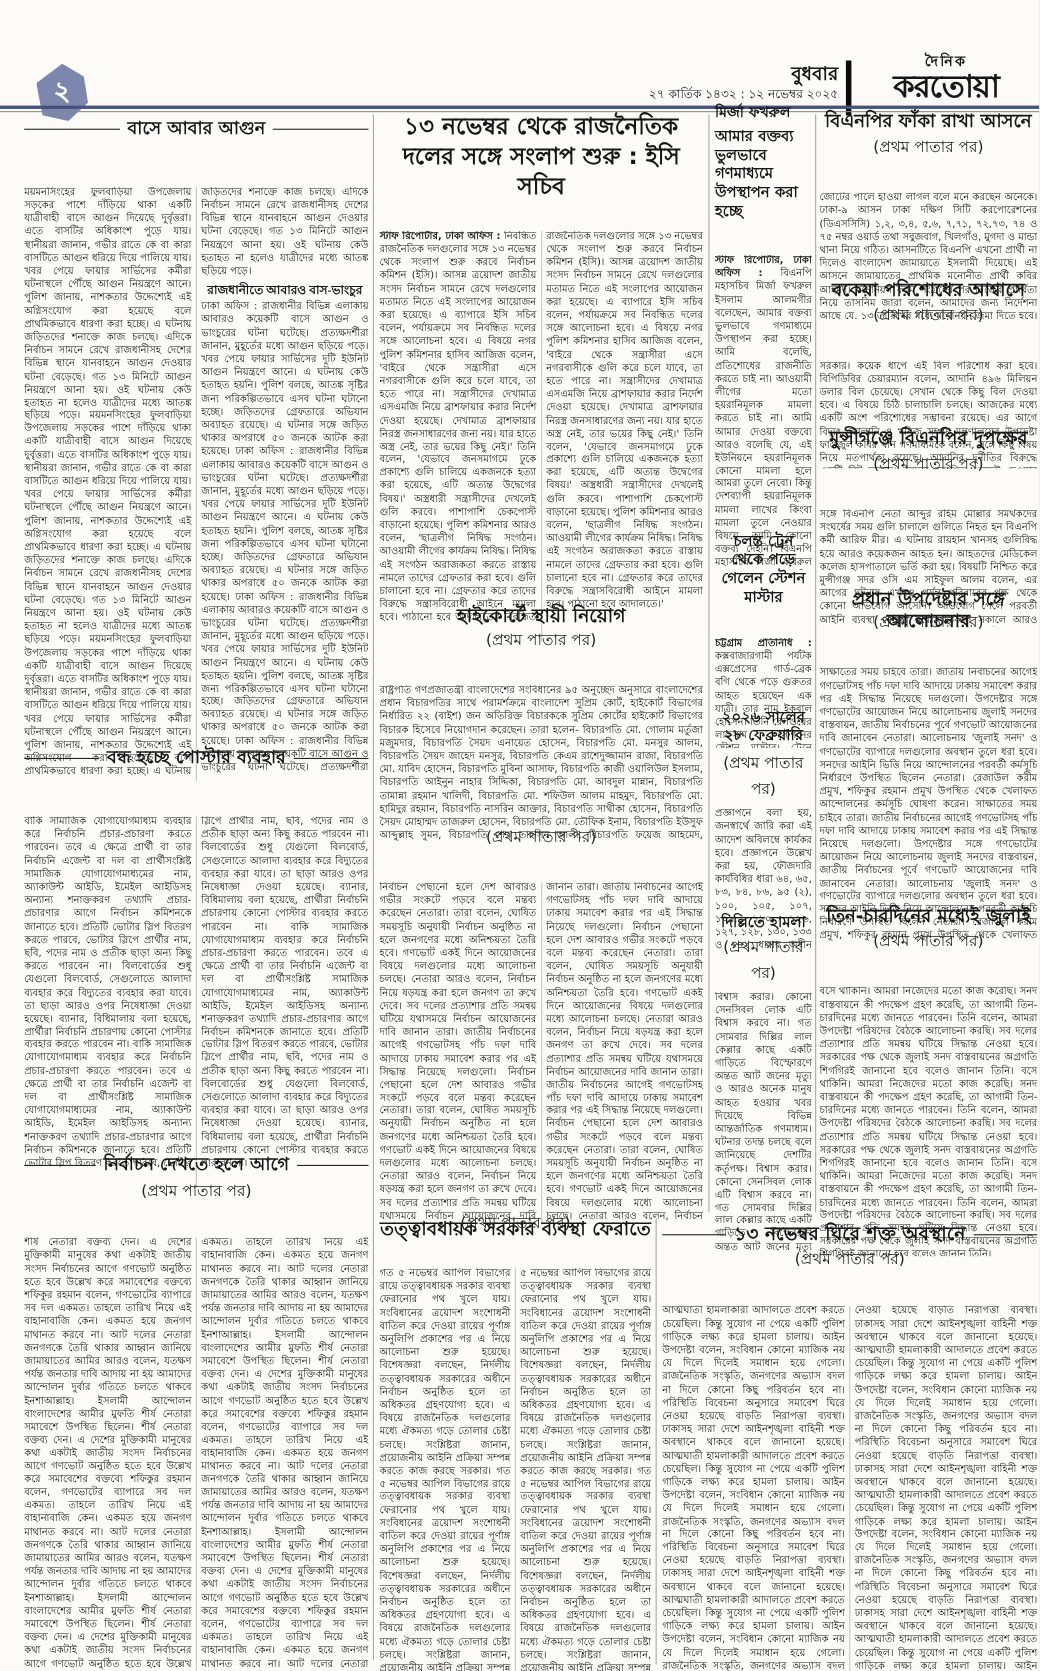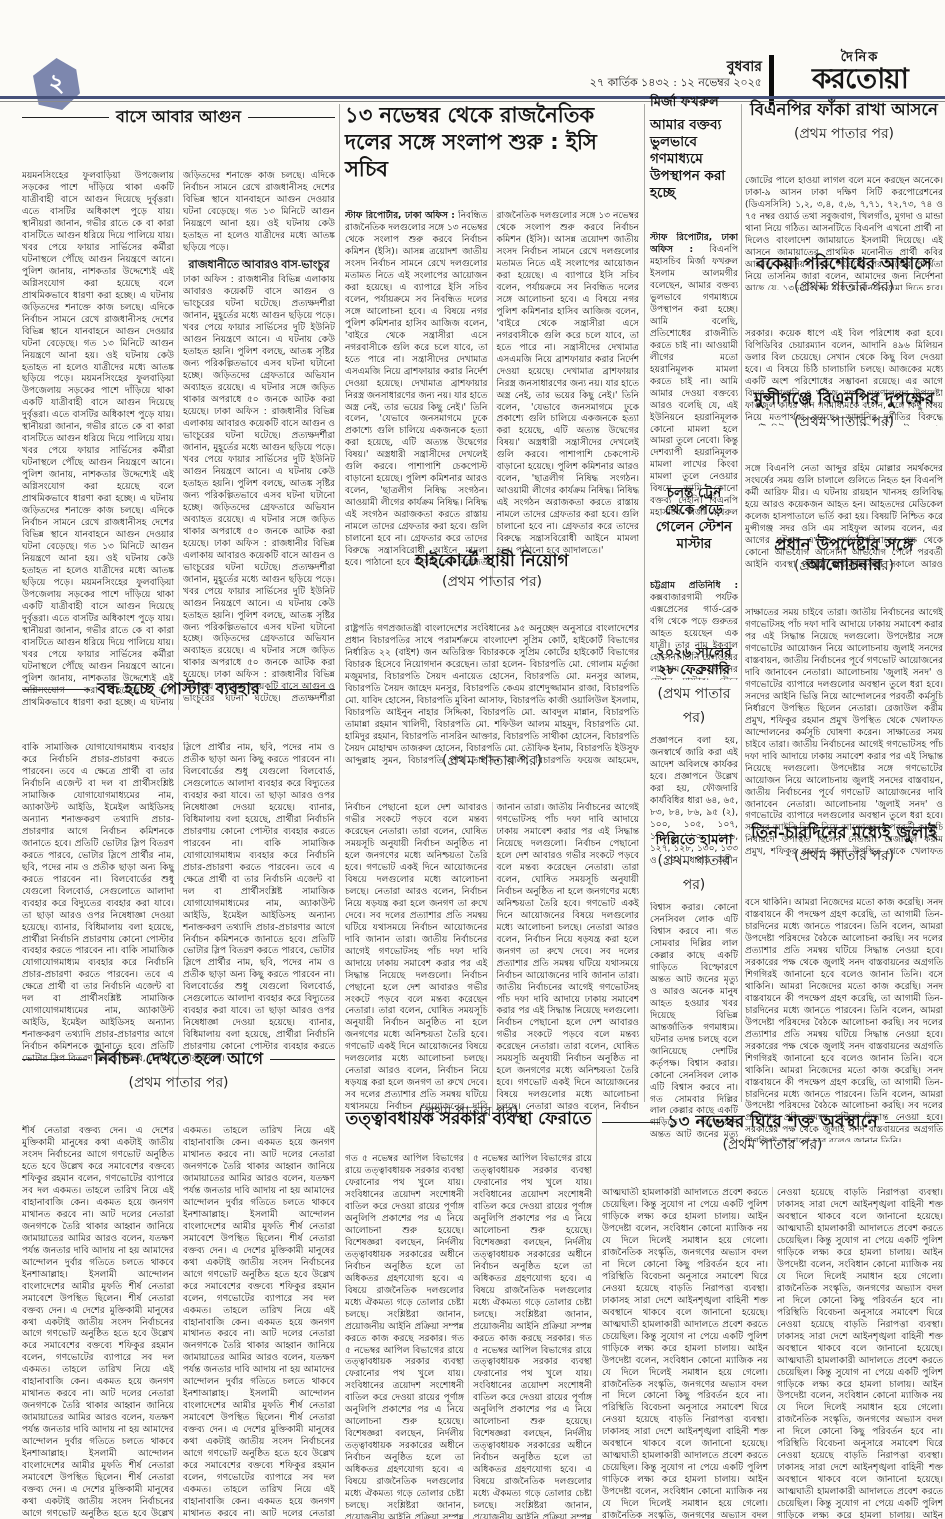--- a/index.html
+++ b/index.html
@@ -5,32 +5,32 @@
   html,body{margin:0;padding:0;background:#e8e8e4;}
   .page{position:relative;width:945px;height:1519px;margin:0 auto;background:#fcfbf7;
         font-family:"DejaVu Sans","Liberation Sans",sans-serif;color:#161616;overflow:hidden;}
   .abs{position:absolute;}
   
   .badge{left:33px;top:58px;width:47px;height:52px;background:#7d87ae;
          clip-path:polygon(50% 0,92% 22%,100% 68%,62% 100%,12% 90%,0 34%);
          display:flex;align-items:center;justify-content:center;color:#fff;
          font-size:24px;font-weight:bold;}
   .hdr-date{left:520px;top:58px;width:242px;text-align:right;line-height:1.25;}
-  .hdr-weekday{font-size:14px;font-weight:bold;}
+  .hdr-weekday{font-size:17px;font-weight:bold;}
   .hdr-dateline{font-size:11px;}
   .hdr-bar{left:769px;top:55px;width:5px;height:50px;background:#0c0c0c;}
   .masthead{left:781px;top:50px;width:158px;text-align:center;line-height:1;}
   .mast-top{font-size:13px;font-weight:900;letter-spacing:2px;}
   .mast-name{font-size:28px;font-weight:900;letter-spacing:-1px;margin-top:2px;}
   .hdr-rule{left:0;top:96px;width:945px;height:3px;background:#46517a;}
   .hdr-rule2{left:0;top:101px;width:945px;height:1px;background:#8a8a88;}
   
   .vrule{width:1px;background:#a9a9a4;}
   
-  .h-main{font-size:21px;font-weight:800;text-align:left;line-height:1.28;}
+  .h-main{font-size:21px;font-weight:800;text-align:center;line-height:1.28;}
   .h-rail{font-size:16.5px;font-weight:800;text-align:center;line-height:1.2;}
   .h-mid{font-size:17px;font-weight:800;text-align:center;line-height:1.2;}
   .h-nar{font-size:13.5px;font-weight:800;text-align:center;line-height:1.25;}
   .kicker{font-size:13px;font-weight:800;text-align:left;}
   .ruledh{display:flex;align-items:center;gap:7px;font-size:16px;font-weight:800;}
   .ruledh::before,.ruledh::after{content:"";flex:1;border-top:1.6px solid #222;}
   .lbl{font-size:14px;text-align:center;color:#222;}
   .byl{font-weight:bold;}
   .body{font-size:9px;line-height:1.33;text-align:justify;overflow:hidden;
         -webkit-hyphens:auto;word-break:break-word;margin-top:40px;}

